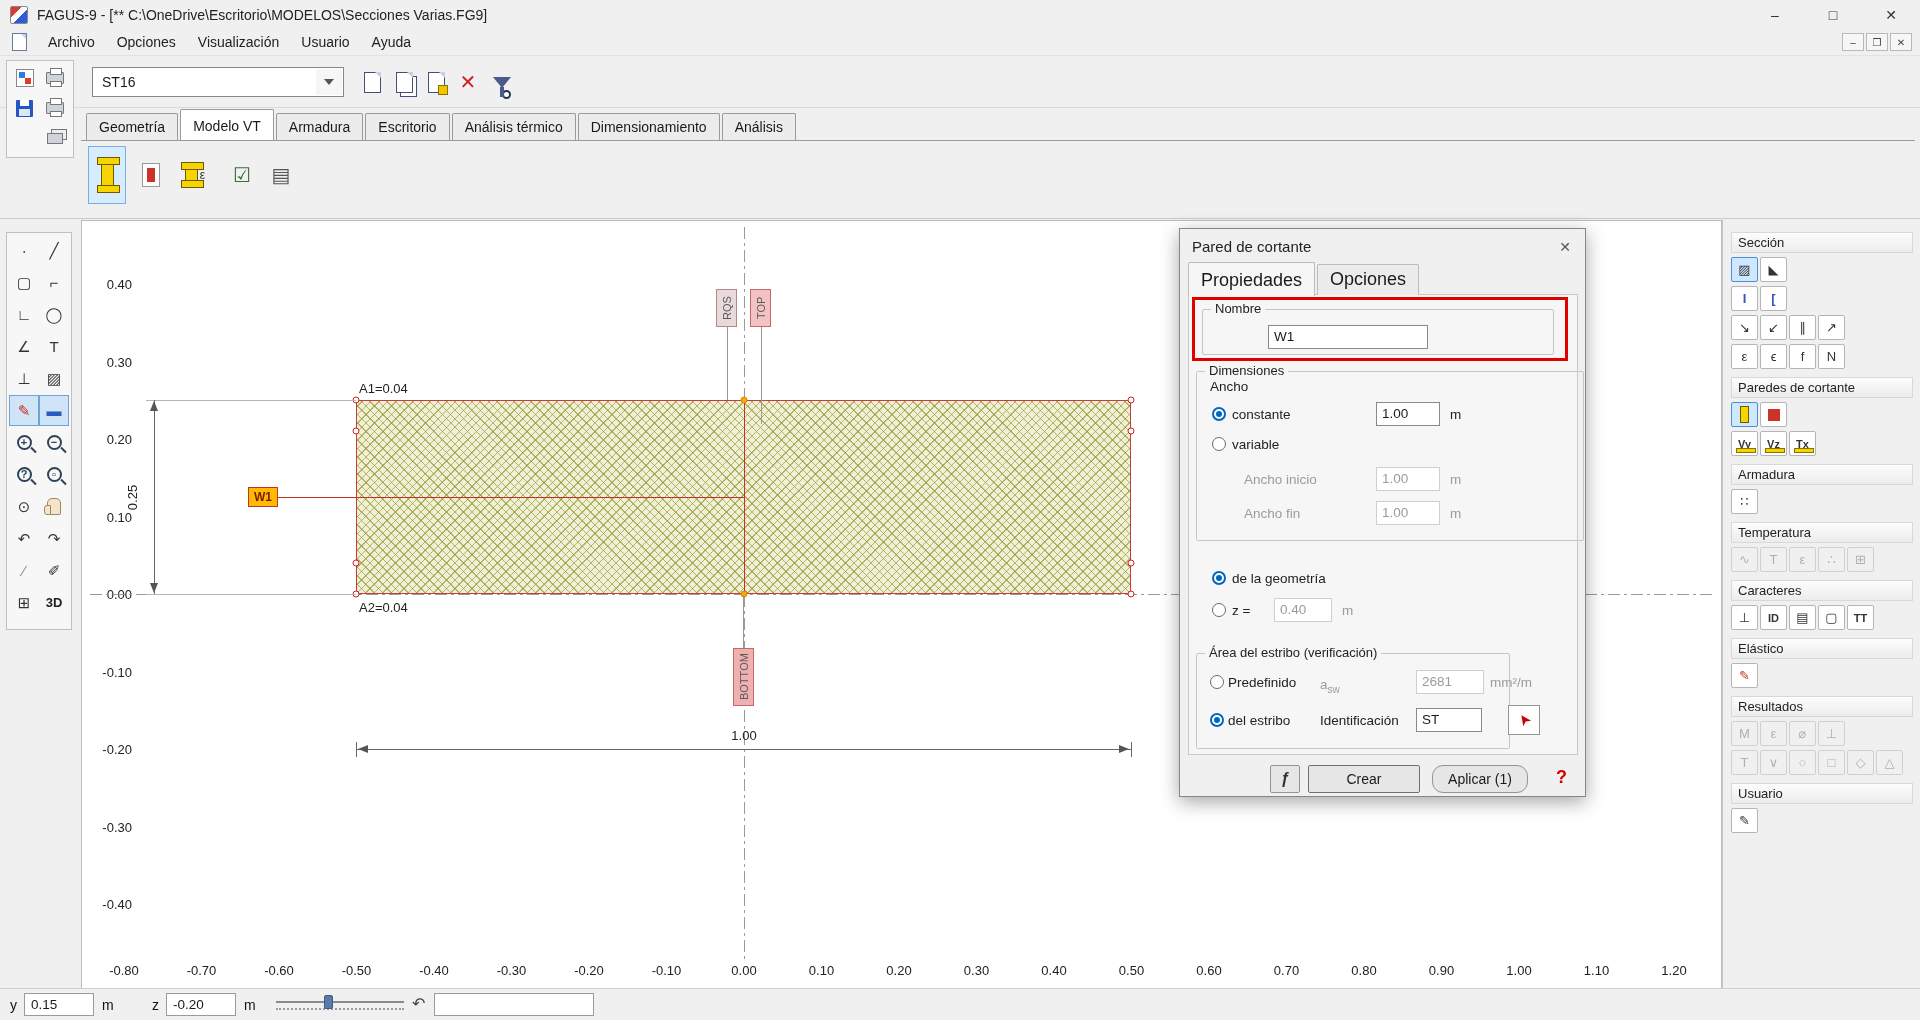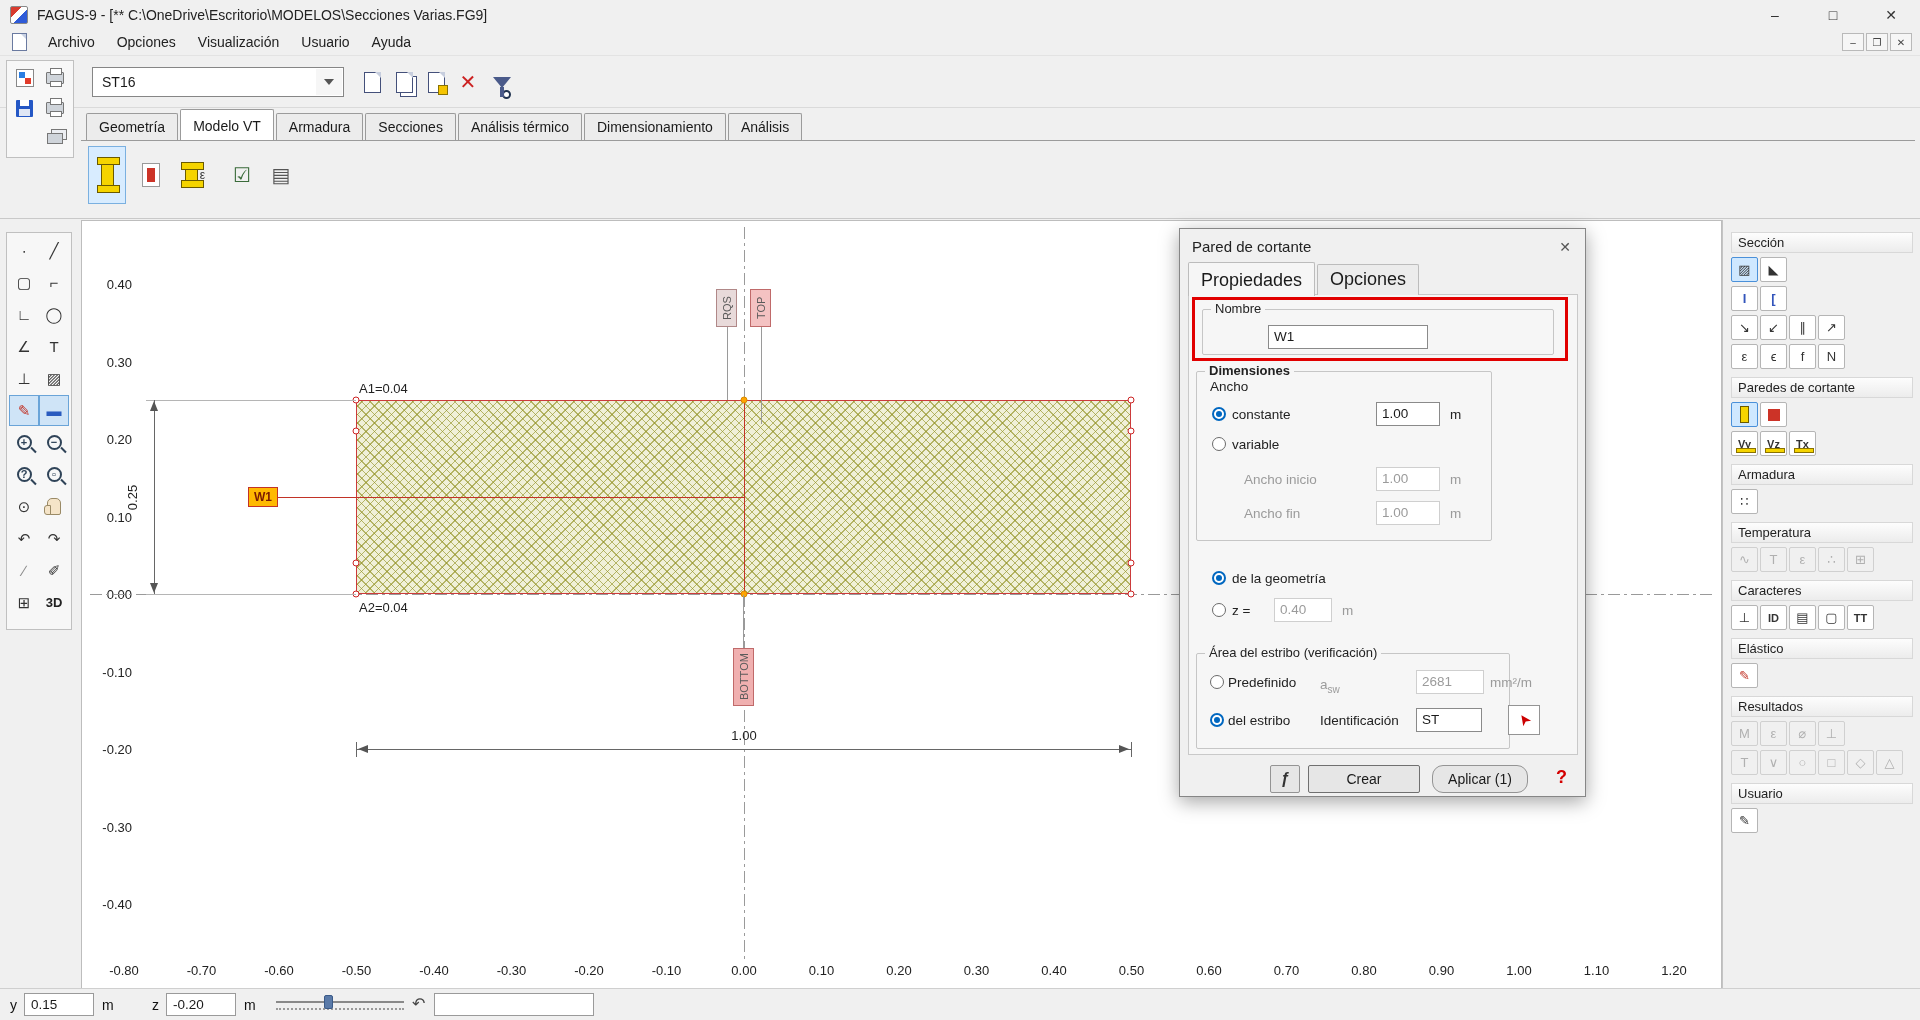--- a/index.html
+++ b/index.html
@@ -244,21 +244,21 @@
   <div class="mi">
       <span class="icon-copies"></span>
     </div>
 </div>
 
 <div class="abs tabline"></div>
 <div class="abs tabs">
   <div class="tab">Geometría</div>
   <div class="tab active">Modelo VT</div>
   <div class="tab">Armadura</div>
-  <div class="tab">Secciones</div>
+  <div class="tab">Escritorio</div>
   <div class="tab">Análisis térmico</div>
   <div class="tab">Dimensionamiento</div>
   <div class="tab">Análisis</div>
 </div>
 
 <div class="abs tb2 active" style="left:88px;">
     <span class="ibeam"></span>
   </div>
 <div class="abs tb2" style="left:132px;">
     <span class="redwall"></span>
@@ -452,21 +452,21 @@
     <div class="dtab">Opciones</div>
   </div>
   <div class="tabpage"></div>
 
   <div class="hl-red"></div>
   <div class="group" style="left:22px; top:80px; width:352px; height:46px;">
     <span class="legend">Nombre</span>
   </div>
   <div class="dinput" style="left:88px; top:96px; width:160px; height:24px;">W1</div>
 
-  <div class="group" style="left:16px; top:142px; width:296px; height:170px;font-weight:bold;">
+  <div class="group" style="left:16px; top:142px; width:388px; height:170px;">
     <span class="legend">Dimensiones</span>
   </div>
   <div class="dl" style="left:30px; top:150px;">Ancho</div>
   <div class="radio on" style="left:32px; top:178px;"></div>
   <div class="dl" style="left:52px; top:178px;">constante</div>
   <div class="dinput" style="left:196px; top:173px; width:64px; height:24px;">1.00</div>
   <div class="dl" style="left:270px; top:178px;">m</div>
   <div class="radio" style="left:32px; top:208px;"></div>
   <div class="dl" style="left:52px; top:208px;">variable</div>
   <div class="dl dis" style="left:64px; top:243px;">Ancho inicio</div>

